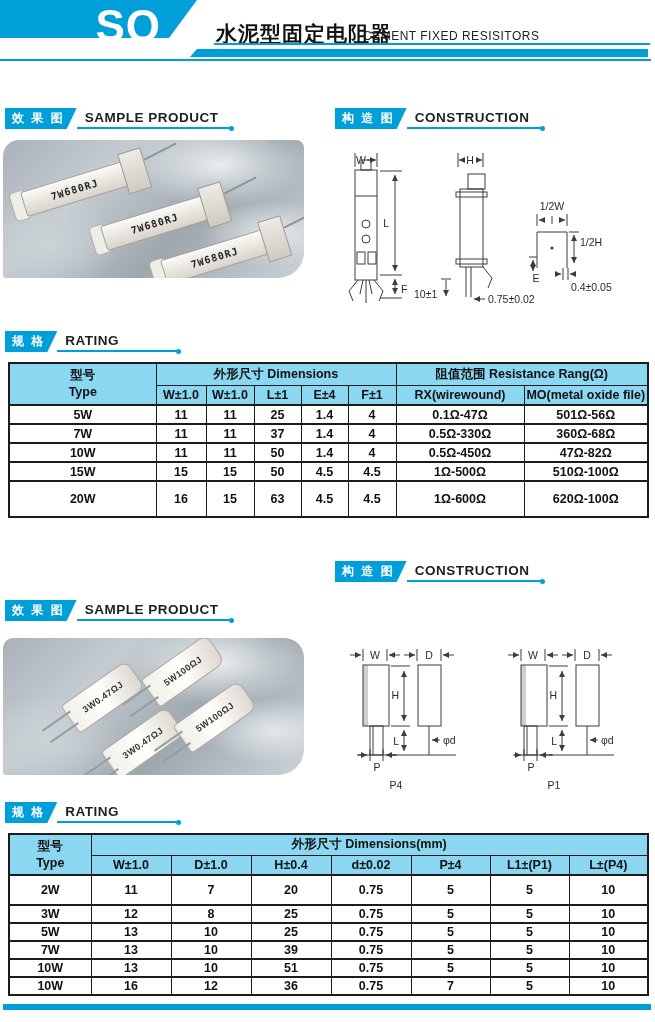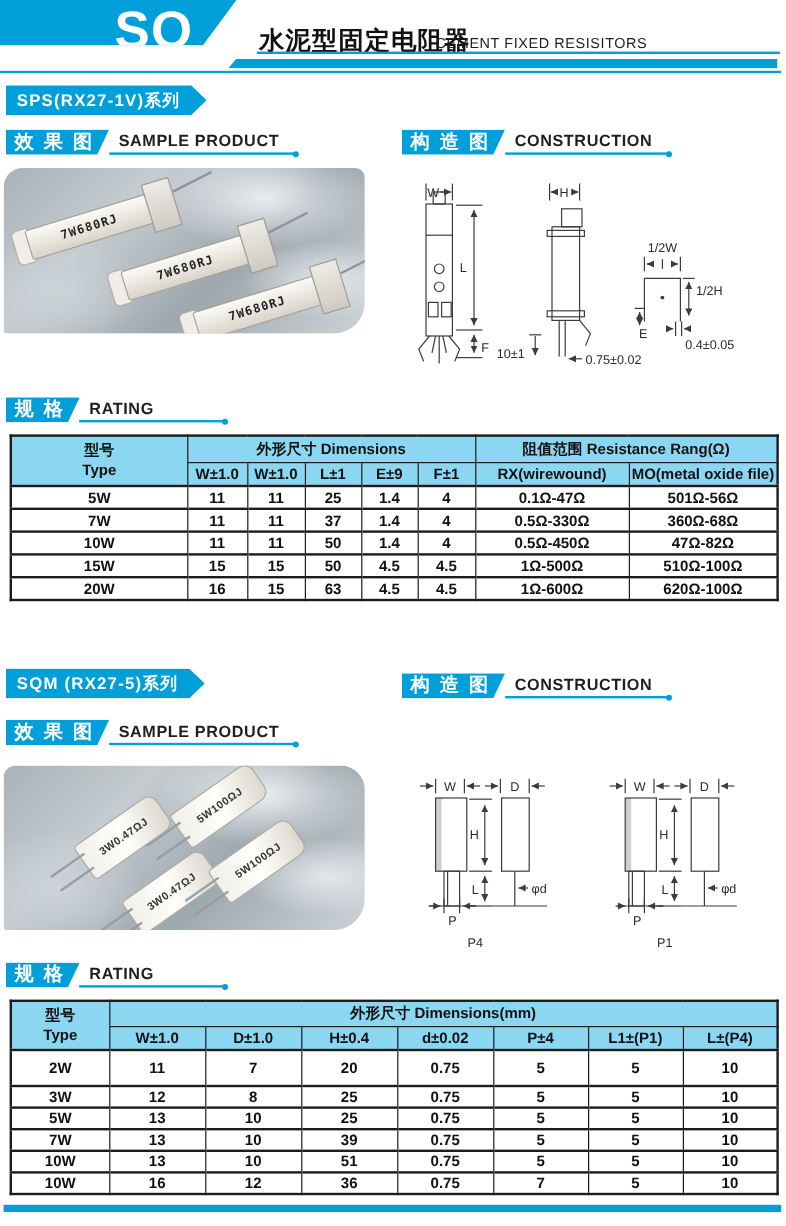--- a/index.html
+++ b/index.html
@@ -18,21 +18,21 @@
              clip-path:polygon(7px 0,100% 0,100% 100%,0 100%); }
   .h-rule-full { position:absolute; left:0; top:59px; width:651px; height:2px; background:#009fd9; }
 
   
   .series-tag { position:absolute; height:25px; line-height:25px; background:#009fd9; color:#fff;
                 font-size:14px; font-weight:bold; letter-spacing:1px; padding:0 22px 0 9px;
                 clip-path:polygon(0 0,calc(100% - 13px) 0,100% 50%,calc(100% - 13px) 100%,0 100%); }
 
   
   .chip { position:absolute; display:flex; align-items:flex-end; }
-  .chip-zh { background:#009fd9; color:#fff; font-size:16px; font-weight:bold; letter-spacing:2px;
+  .chip-zh { background:#009fd9; color:#fff; font-size:12px; font-weight:bold; letter-spacing:2px;
              height:21px; line-height:21px; padding:0 12px 0 7px;
              clip-path:polygon(0 0,100% 0,calc(100% - 10px) 100%,0 100%); }
   .chip-en { position:relative; border-bottom:2px solid #009fd9; padding:0 14px 2px 8px;
              font-size:13.5px; font-weight:bold; color:#1f1f1f; letter-spacing:0.5px; }
   .chip-en::after { content:""; position:absolute; right:-2px; bottom:-4px; width:5px; height:5px;
                     border-radius:50%; background:#009fd9; }
   .chip-en.wide { padding-right:60px; }
 
   
   .photo { position:absolute; overflow:hidden;
@@ -91,21 +91,20 @@
     <div class="band">
       <span class="logo">SQ</span>
     </div>
     <div class="title-zh">水泥型固定电阻器</div>
     <div class="title-en">CEMENT FIXED RESISITORS</div>
     <div class="h-rule-title"></div>
     <div class="h-strip"></div>
     <div class="h-rule-full"></div>
   </div>
 
-  <div class="series-tag" style="left:5px; top:71px;">SPS(RX27-1V)系列</div>
 
   <div class="chip" style="left:5px; top:108px;">
     <span class="chip-zh">效 果 图</span>
     <span class="chip-en">SAMPLE PRODUCT</span>
   </div>
   <div class="chip" style="left:335px; top:108px;">
     <span class="chip-zh">构 造 图</span>
     <span class="chip-en">CONSTRUCTION</span>
   </div>
 
@@ -224,21 +223,21 @@
         <div>型号</div>
         <div>Type</div>
       </td>
       <td colspan="5" class="hc">外形尺寸 Dimensions</td>
       <td colspan="2" class="hc">阻值范围 Resistance Rang(Ω)</td>
     </tr>
     <tr style="height:20px;">
       <td class="hc">W±1.0</td>
       <td class="hc">W±1.0</td>
       <td class="hc">L±1</td>
-      <td class="hc">E±9</td>
+      <td class="hc">E±4</td>
       <td class="hc">F±1</td>
       <td class="hc">RX(wirewound)</td>
       <td class="hc">MO(metal oxide file)</td>
     </tr>
     <tr class="body" style="height:19px;">
       <td>5W</td>
       <td>11</td>
       <td>11</td>
       <td>25</td>
       <td>1.4</td>
@@ -269,34 +268,33 @@
     <tr class="body" style="height:19px;">
       <td>15W</td>
       <td>15</td>
       <td>15</td>
       <td>50</td>
       <td>4.5</td>
       <td>4.5</td>
       <td>1Ω-500Ω</td>
       <td>510Ω-100Ω</td>
     </tr>
-    <tr class="body" style="height:19px;">
+    <tr class="body" style="height:36px;">
       <td>20W</td>
       <td>16</td>
       <td>15</td>
       <td>63</td>
       <td>4.5</td>
       <td>4.5</td>
       <td>1Ω-600Ω</td>
       <td>620Ω-100Ω</td>
     </tr>
   </tbody>
     </table>
 
-  <div class="series-tag" style="left:5px; top:557px;">SQM (RX27-5)系列</div>
 
   <div class="chip" style="left:335px; top:561px;">
     <span class="chip-zh">构 造 图</span>
     <span class="chip-en">CONSTRUCTION</span>
   </div>
   <div class="chip" style="left:5px; top:600px;">
     <span class="chip-zh">效 果 图</span>
     <span class="chip-en">SAMPLE PRODUCT</span>
   </div>
 

